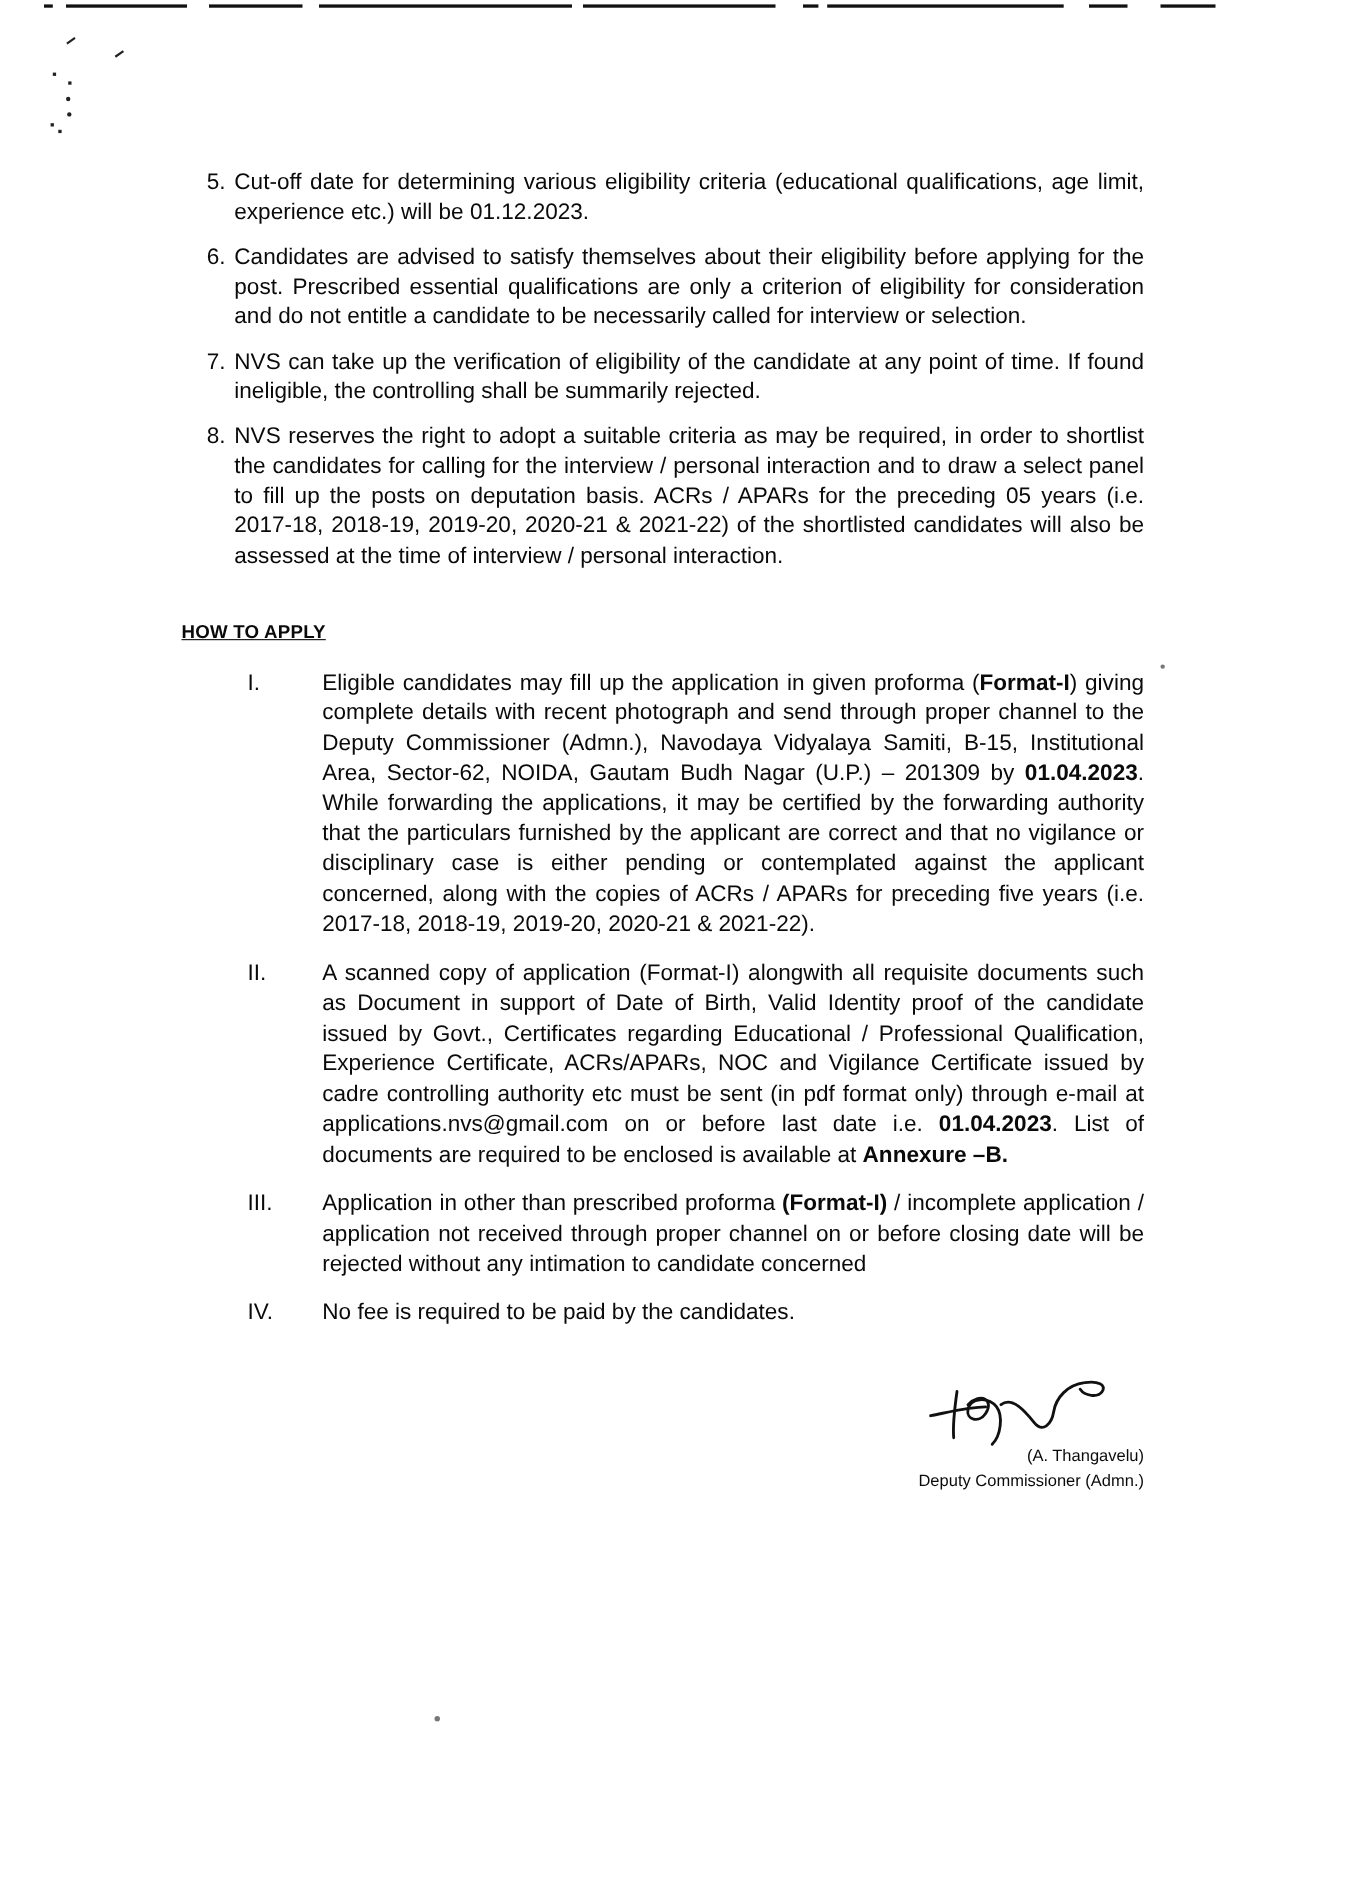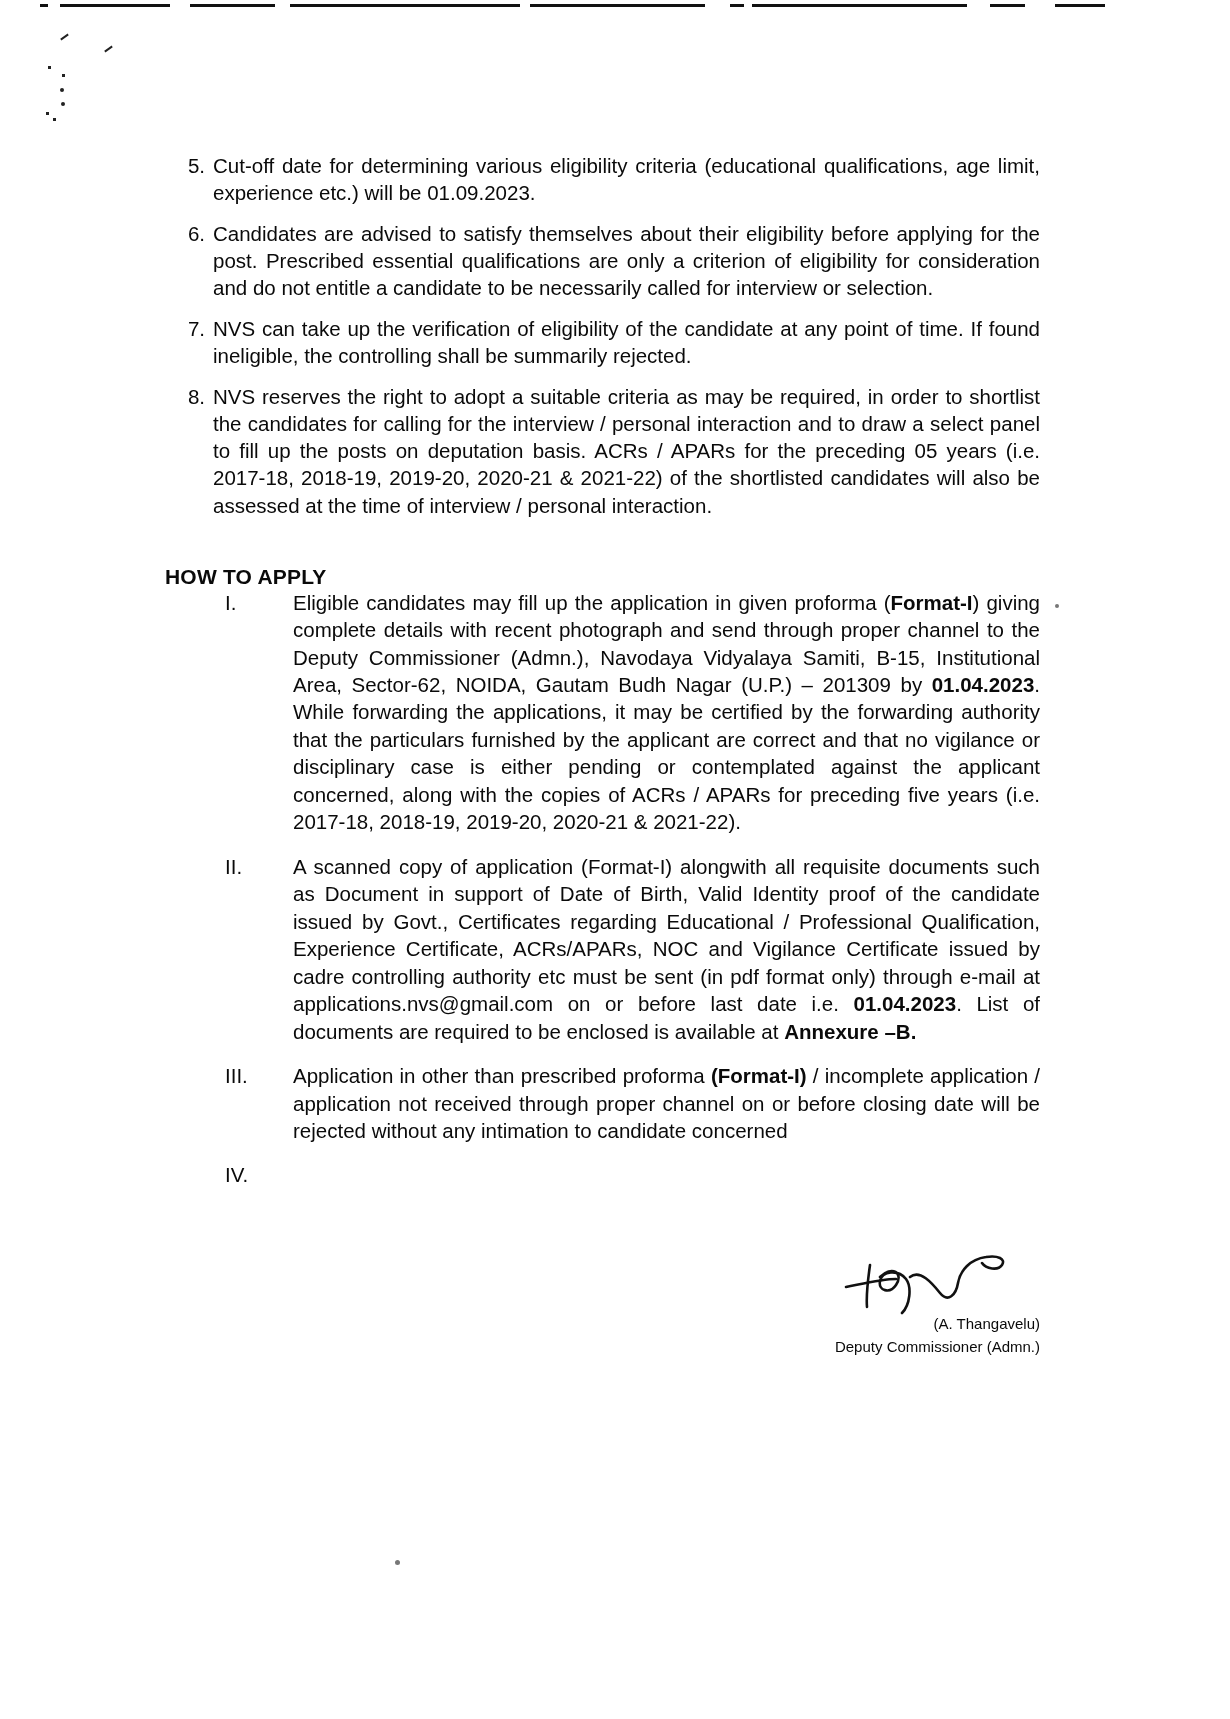--- a/index.html
+++ b/index.html
@@ -78,22 +78,24 @@
     position: absolute;
     left: 8px;
     top: 0;
     width: 32px;
     text-align: right;
     font-size: 20.5px;
   }
 
   .section-title {
     margin-top: 46px;
-    font-size: 21px;
+    margin-bottom: 22px;
+    font-size: 17px;
     font-weight: bold;
+    text-decoration: underline;
     letter-spacing: 0.2px;
   }
 
   
   .roman-list {
     margin: 0 0 0 60px;
     padding: 0;
     list-style: none;
     width: 815px;
   }
@@ -179,21 +181,21 @@
   </div>
 
   <div class="speck" style="left:1055px;top:604px;width:4px;height:4px;"></div>
   <div class="speck" style="left:395px;top:1560px;width:5px;height:5px;"></div>
 
   <div class="content">
 
     <ol class="num-list">
       <li>
         <span class="marker">5.</span>
-        <span>Cut-off date for determining various eligibility criteria (educational qualifications, age limit, experience etc.) will be 01.09.2023.</span>
+        <span>Cut-off date for determining various eligibility criteria (educational qualifications, age limit, experience etc.) will be 01.12.2023.</span>
       </li>
       <li>
         <span class="marker">6.</span>
         <span>Candidates are advised to satisfy themselves about their eligibility before applying for the post.  Prescribed essential qualifications are only a criterion of eligibility for consideration and do not entitle a candidate to be necessarily called for interview or selection.</span>
       </li>
       <li>
         <span class="marker">7.</span>
         <span>NVS can take up the verification of eligibility of the candidate at any point of time. If found ineligible, the controlling shall be summarily rejected.</span>
       </li>
       <li>
@@ -212,20 +214,21 @@
       <li>
         <span class="marker">II.</span>
         <span class="rich"><span>A scanned copy of application (Format-I) alongwith all requisite documents such as Document in support of Date of Birth, Valid Identity proof of the candidate issued by Govt., Certificates regarding Educational / Professional Qualification, Experience Certificate, ACRs/APARs, NOC and Vigilance Certificate issued by cadre controlling authority etc must be sent (in pdf format only) through e-mail at </span><span class="u-link">applications.nvs@gmail.com</span><span> on or before last date i.e. </span><b>01.04.2023</b><span>.   List of documents are required to be enclosed is available at </span><b>Annexure –B.</b></span>
       </li>
       <li>
         <span class="marker">III.</span>
         <span class="rich"><span>Application in other than prescribed proforma </span><b>(Format-I)</b><span> / incomplete application / application not received through proper channel on or before closing date will be rejected without any intimation to candidate concerned</span></span>
       </li>
       <li class="last">
         <span class="marker">IV.</span>
+        <span class="rich"><span>No fee is required to be paid by the candidates.</span></span>
       </li>
     </ol>
 
   </div>
 
   <div class="signature-block">
     <div class="sig-mark">
       <svg width="190" height="70" viewBox="0 0 190 70" fill="none" xmlns="http://www.w3.org/2000/svg">
         <path d="M6 38 C26 34, 42 30, 56 30" stroke="#111" stroke-width="2.6" stroke-linecap="round"></path>
         <path d="M30 16 C28 30, 26 46, 27 58" stroke="#111" stroke-width="2.6" stroke-linecap="round"></path>

